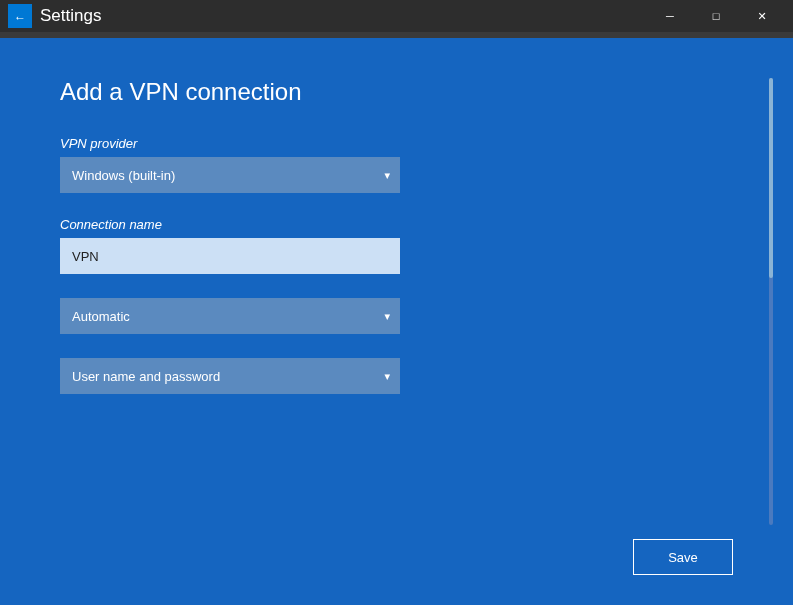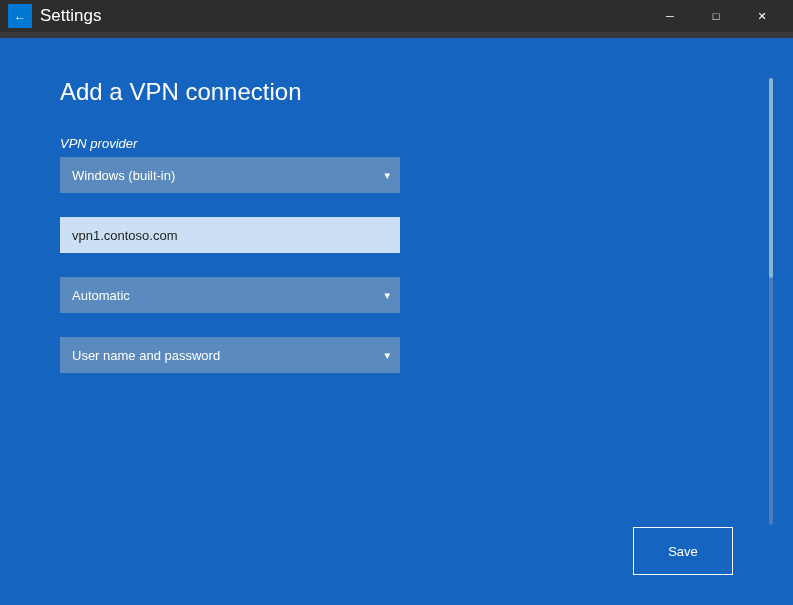--- a/index.html
+++ b/index.html
@@ -180,21 +180,21 @@
 
     .bottom-actions {
       position: absolute;
       bottom: 30px;
       right: 60px;
       display: flex;
       gap: 12px;
     }
 
     .btn {
-      height: 48px;
+      height: 36px;
       min-width: 100px;
       border: 1px solid #ffffff;
       background: transparent;
       color: #ffffff;
       font-size: 13px;
       cursor: pointer;
       padding: 0 20px;
     }
   </style>
 </head>
@@ -226,23 +226,26 @@
       <div class="form-group">
         <label class="form-label">VPN provider</label>
         <div class="select-wrapper">
           <select>
             <option>Windows (built-in)</option>
           </select>
           <span class="select-arrow">▾</span>
         </div>
       </div>
 
-
-      <div class="form-group">
-        <input type="text" class="form-input" value="vpn1.contoso.com" style="">
+      <div class="form-group">
+        <label class="form-label">Connection name</label>
+        <input type="text" class="form-input" value="VPN" style="">
+      </div>
+
+      <div class="form-group">
       </div>
 
       <div class="form-group">
         <div class="select-wrapper">
           <select>
             <option>Automatic</option>
             <option>PPTP</option>
             <option>L2TP/IPsec</option>
             <option>SSTP</option>
             <option>IKEv2</option>

